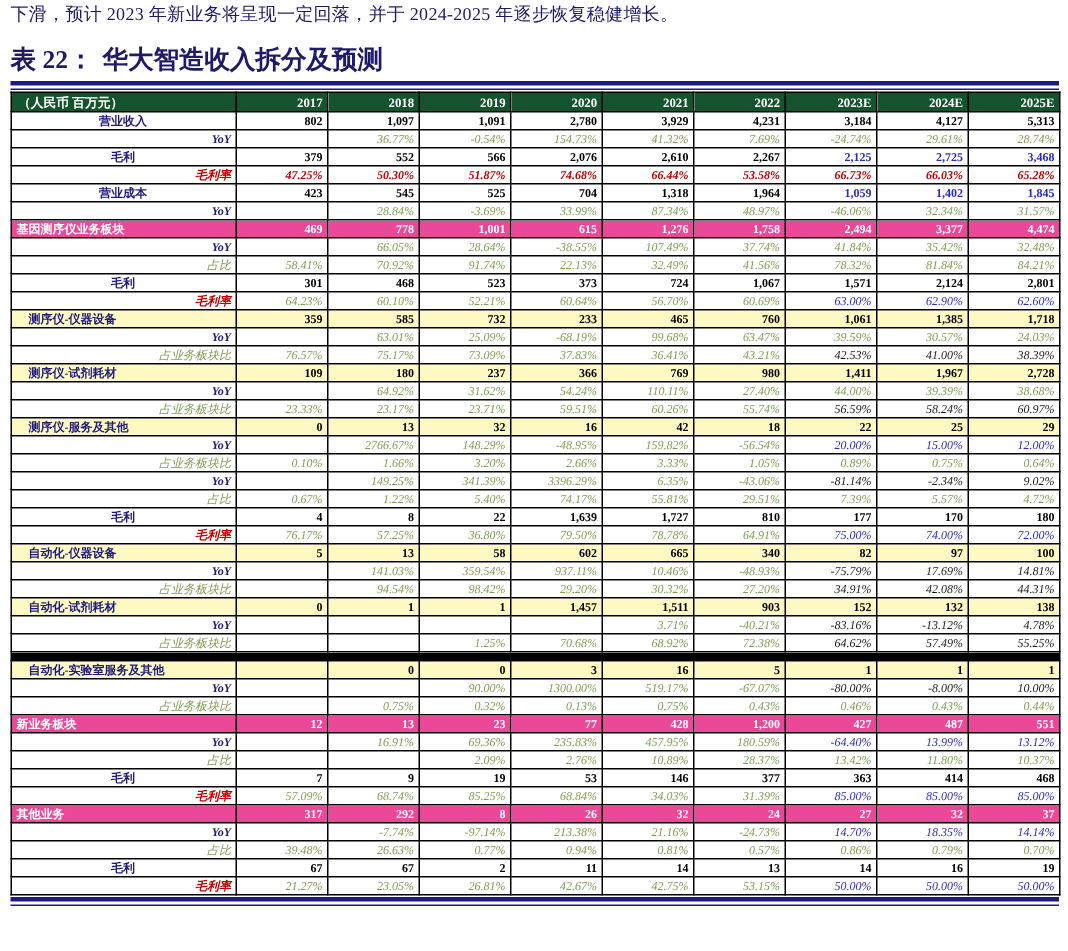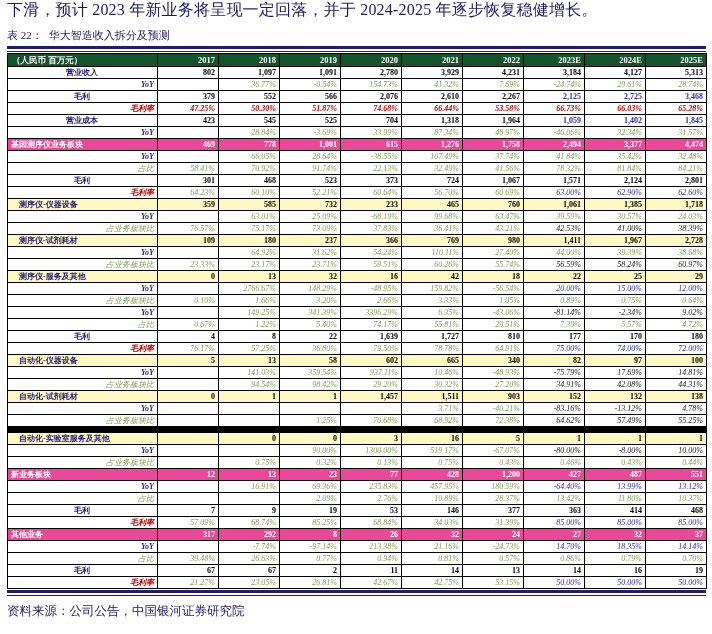--- a/index.html
+++ b/index.html
@@ -1,19 +1,19 @@
 <!DOCTYPE html>
 <html><head>
 <meta charset="utf-8">
 <style>
   html,body{margin:0;padding:0;width:712px;height:634px;background:#ffffff;overflow:hidden;
     font-family:"Liberation Serif","DejaVu Serif",serif;}
   .page{position:relative;width:712px;height:634px;}
-  .intro{margin:0;padding:1px 6px 0 7px;font-size:16px;line-height:17px;color:#1d1a66;letter-spacing:0.2px;}
-  .table-title{margin:10px 0 3px 7px;font-size:11px;font-weight:normal;color:#1d1a66;}
+  .intro{margin:0;padding:1px 6px 0 7px;font-size:12px;line-height:17px;color:#1d1a66;letter-spacing:0.2px;}
+  .table-title{margin:10px 0 3px 7px;font-size:17px;font-weight:bold;color:#1d1a66;}
   .table-title .tlabel{margin-right:6px;}
   .rule{margin:0 6px 0 7px;height:2px;border-top:3px solid #1f1b7c;border-bottom:1px solid #1f1b7c;}
   .rule.bottom{margin-top:1px;}
   table{border-collapse:collapse;table-layout:fixed;width:698px;margin:1px 0 0 7px;}
   col.c-label{width:150px;}
   col.c-val{width:61px;}
   th,td{border:1px solid #000;font-size:8px;line-height:9px;height:11px;padding:0 3px 0 2px;
     overflow:hidden;white-space:nowrap;}
   thead th{height:12px;background:#14532d;color:#ffffff;font-weight:bold;text-align:right;font-size:8.5px;}
   thead th.label{text-align:left;padding-left:4px;}
@@ -591,14 +591,13 @@
           <td class="val">42.67%</td>
           <td class="val">42.75%</td>
           <td class="val">53.15%</td>
           <td class="val fc-blue">50.00%</td>
           <td class="val fc-blue">50.00%</td>
           <td class="val fc-blue">50.00%</td>
         </tr>
       </tbody>
   </table>
   <div class="rule bottom"></div>
-  <p class="source">资料来源：公司公告，中国银河证券研究院</p>
 </div>
 
 </body></html>

